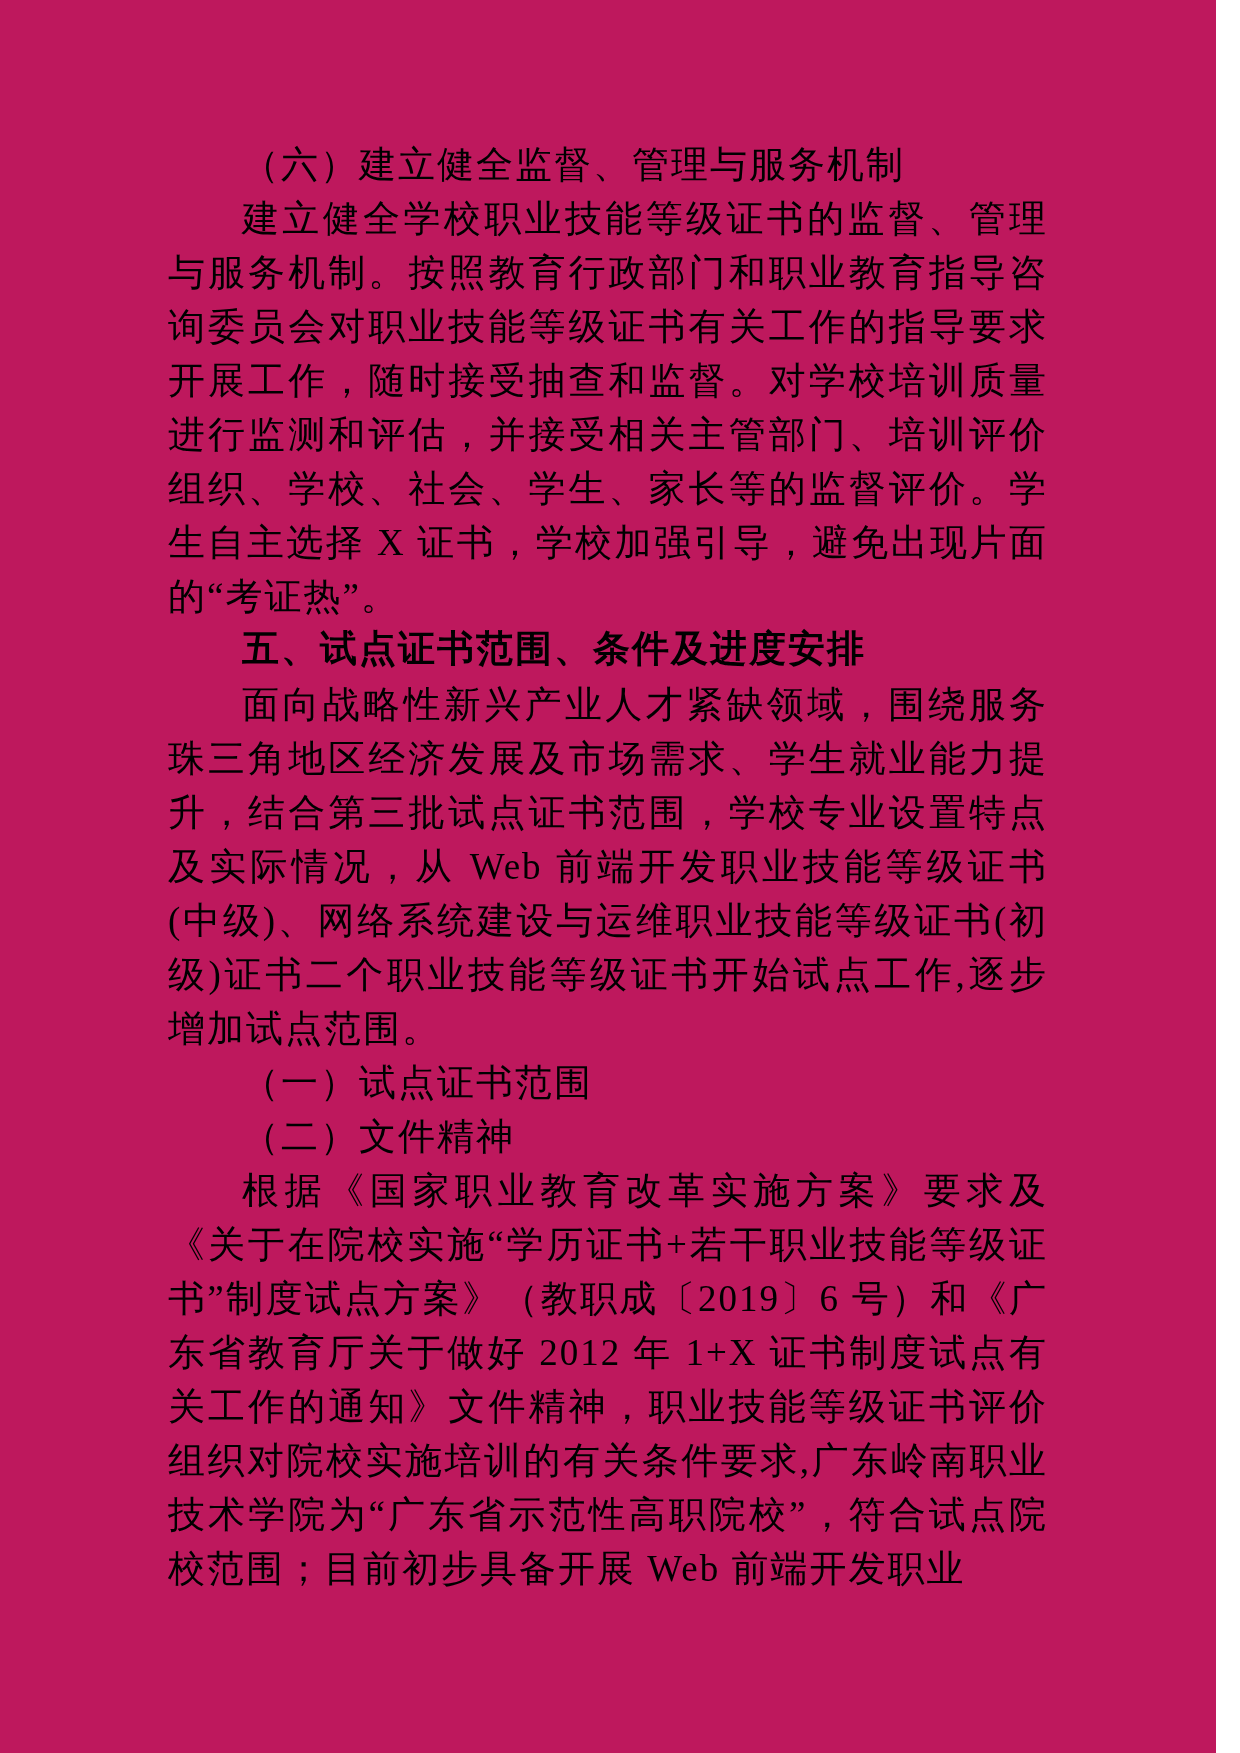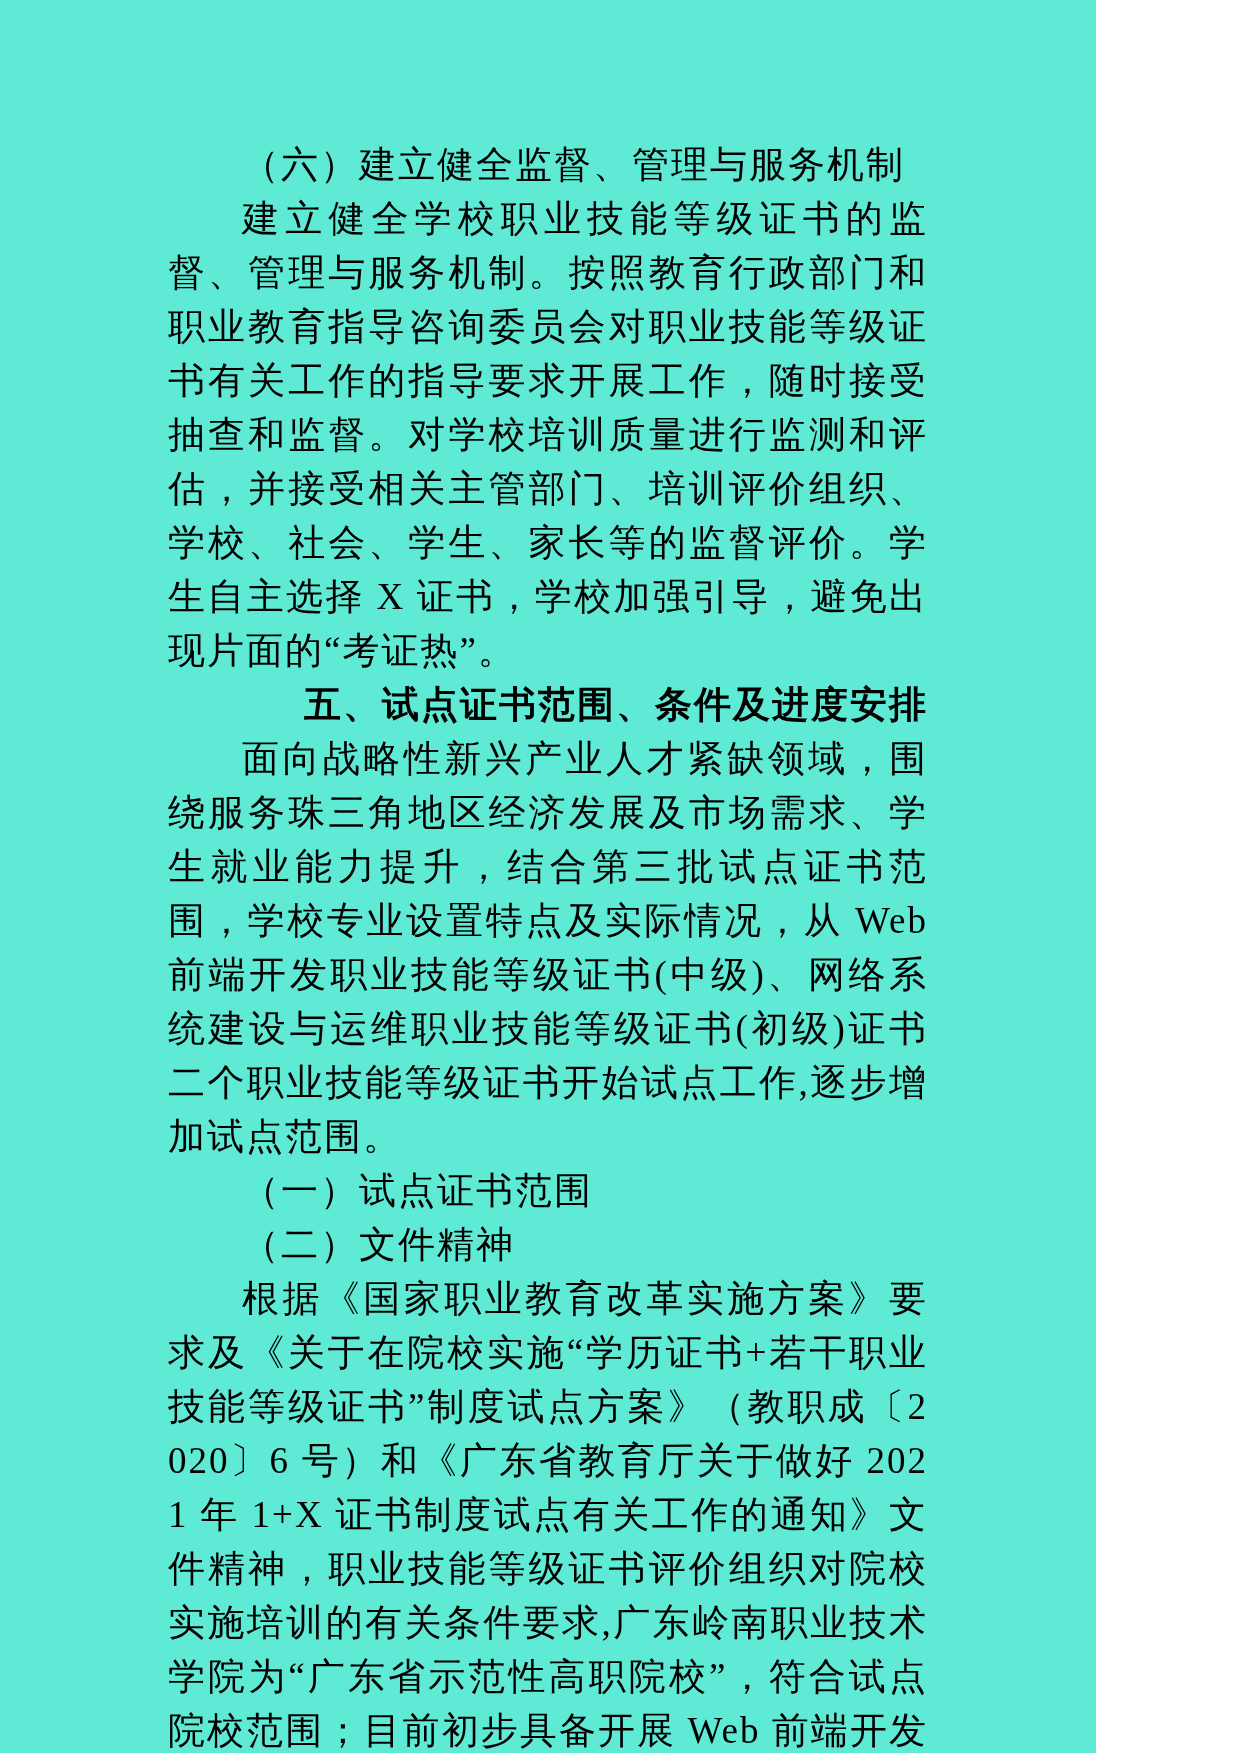--- a/index.html
+++ b/index.html
@@ -2,46 +2,46 @@
 <html><head>
 <meta charset="utf-8">
 <style>
   html, body {
     margin: 0;
     padding: 0;
     background: #ffffff;
   }
   .page {
     position: relative;
-    width: 1096px;
+    width: 1216px;
     height: 1753px;
     box-sizing: border-box;
-    background: #5eead4;
+    background: #be185d;
     color: #000000;
     padding: 138px 168px 0 168px;
     font-family: "Liberation Serif", "DejaVu Serif", serif;
     overflow: hidden;
   }
   .block {
     margin: 0;
     padding: 0;
     font-size: 37px;
     line-height: 54px;
     letter-spacing: 2px;
     text-align: justify;
     text-indent: 2em;
     word-break: break-all;
   }
   .sub-heading {
     font-weight: 400;
   }
   .heading {
-    font-family: Liberation Serif, serif;
+    font-family: Liberation Mono, monospace;
     font-weight: 700;
-    text-align: right;
+    text-align: left;
   }
   .body-para {
     font-weight: 400;
   }
 </style>
 </head>
 <body>
 
 <div class="page">
 
@@ -50,15 +50,15 @@
   <p class="block body-para">建立健全学校职业技能等级证书的监督、管理与服务机制。按照教育行政部门和职业教育指导咨询委员会对职业技能等级证书有关工作的指导要求开展工作，随时接受抽查和监督。对学校培训质量进行监测和评估，并接受相关主管部门、培训评价组织、学校、社会、学生、家长等的监督评价。学生自主选择 X 证书，学校加强引导，避免出现片面的“考证热”。</p>
 
   <h2 class="block heading">五、试点证书范围、条件及进度安排</h2>
 
   <p class="block body-para">面向战略性新兴产业人才紧缺领域，围绕服务珠三角地区经济发展及市场需求、学生就业能力提升，结合第三批试点证书范围，学校专业设置特点及实际情况，从 Web 前端开发职业技能等级证书(中级)、网络系统建设与运维职业技能等级证书(初级)证书二个职业技能等级证书开始试点工作,逐步增加试点范围。</p>
 
   <p class="block sub-heading">（一）试点证书范围</p>
 
   <p class="block sub-heading">（二）文件精神</p>
 
-  <p class="block body-para">根据《国家职业教育改革实施方案》要求及《关于在院校实施“学历证书+若干职业技能等级证书”制度试点方案》（教职成〔2020〕6 号）和《广东省教育厅关于做好 2021 年 1+X 证书制度试点有关工作的通知》文件精神，职业技能等级证书评价组织对院校实施培训的有关条件要求,广东岭南职业技术学院为“广东省示范性高职院校”，符合试点院校范围；目前初步具备开展 Web 前端开发职业</p>
+  <p class="block body-para">根据《国家职业教育改革实施方案》要求及《关于在院校实施“学历证书+若干职业技能等级证书”制度试点方案》（教职成〔2019〕6 号）和《广东省教育厅关于做好 2012 年 1+X 证书制度试点有关工作的通知》文件精神，职业技能等级证书评价组织对院校实施培训的有关条件要求,广东岭南职业技术学院为“广东省示范性高职院校”，符合试点院校范围；目前初步具备开展 Web 前端开发职业</p>
 
 </div>
 
 </body></html>

